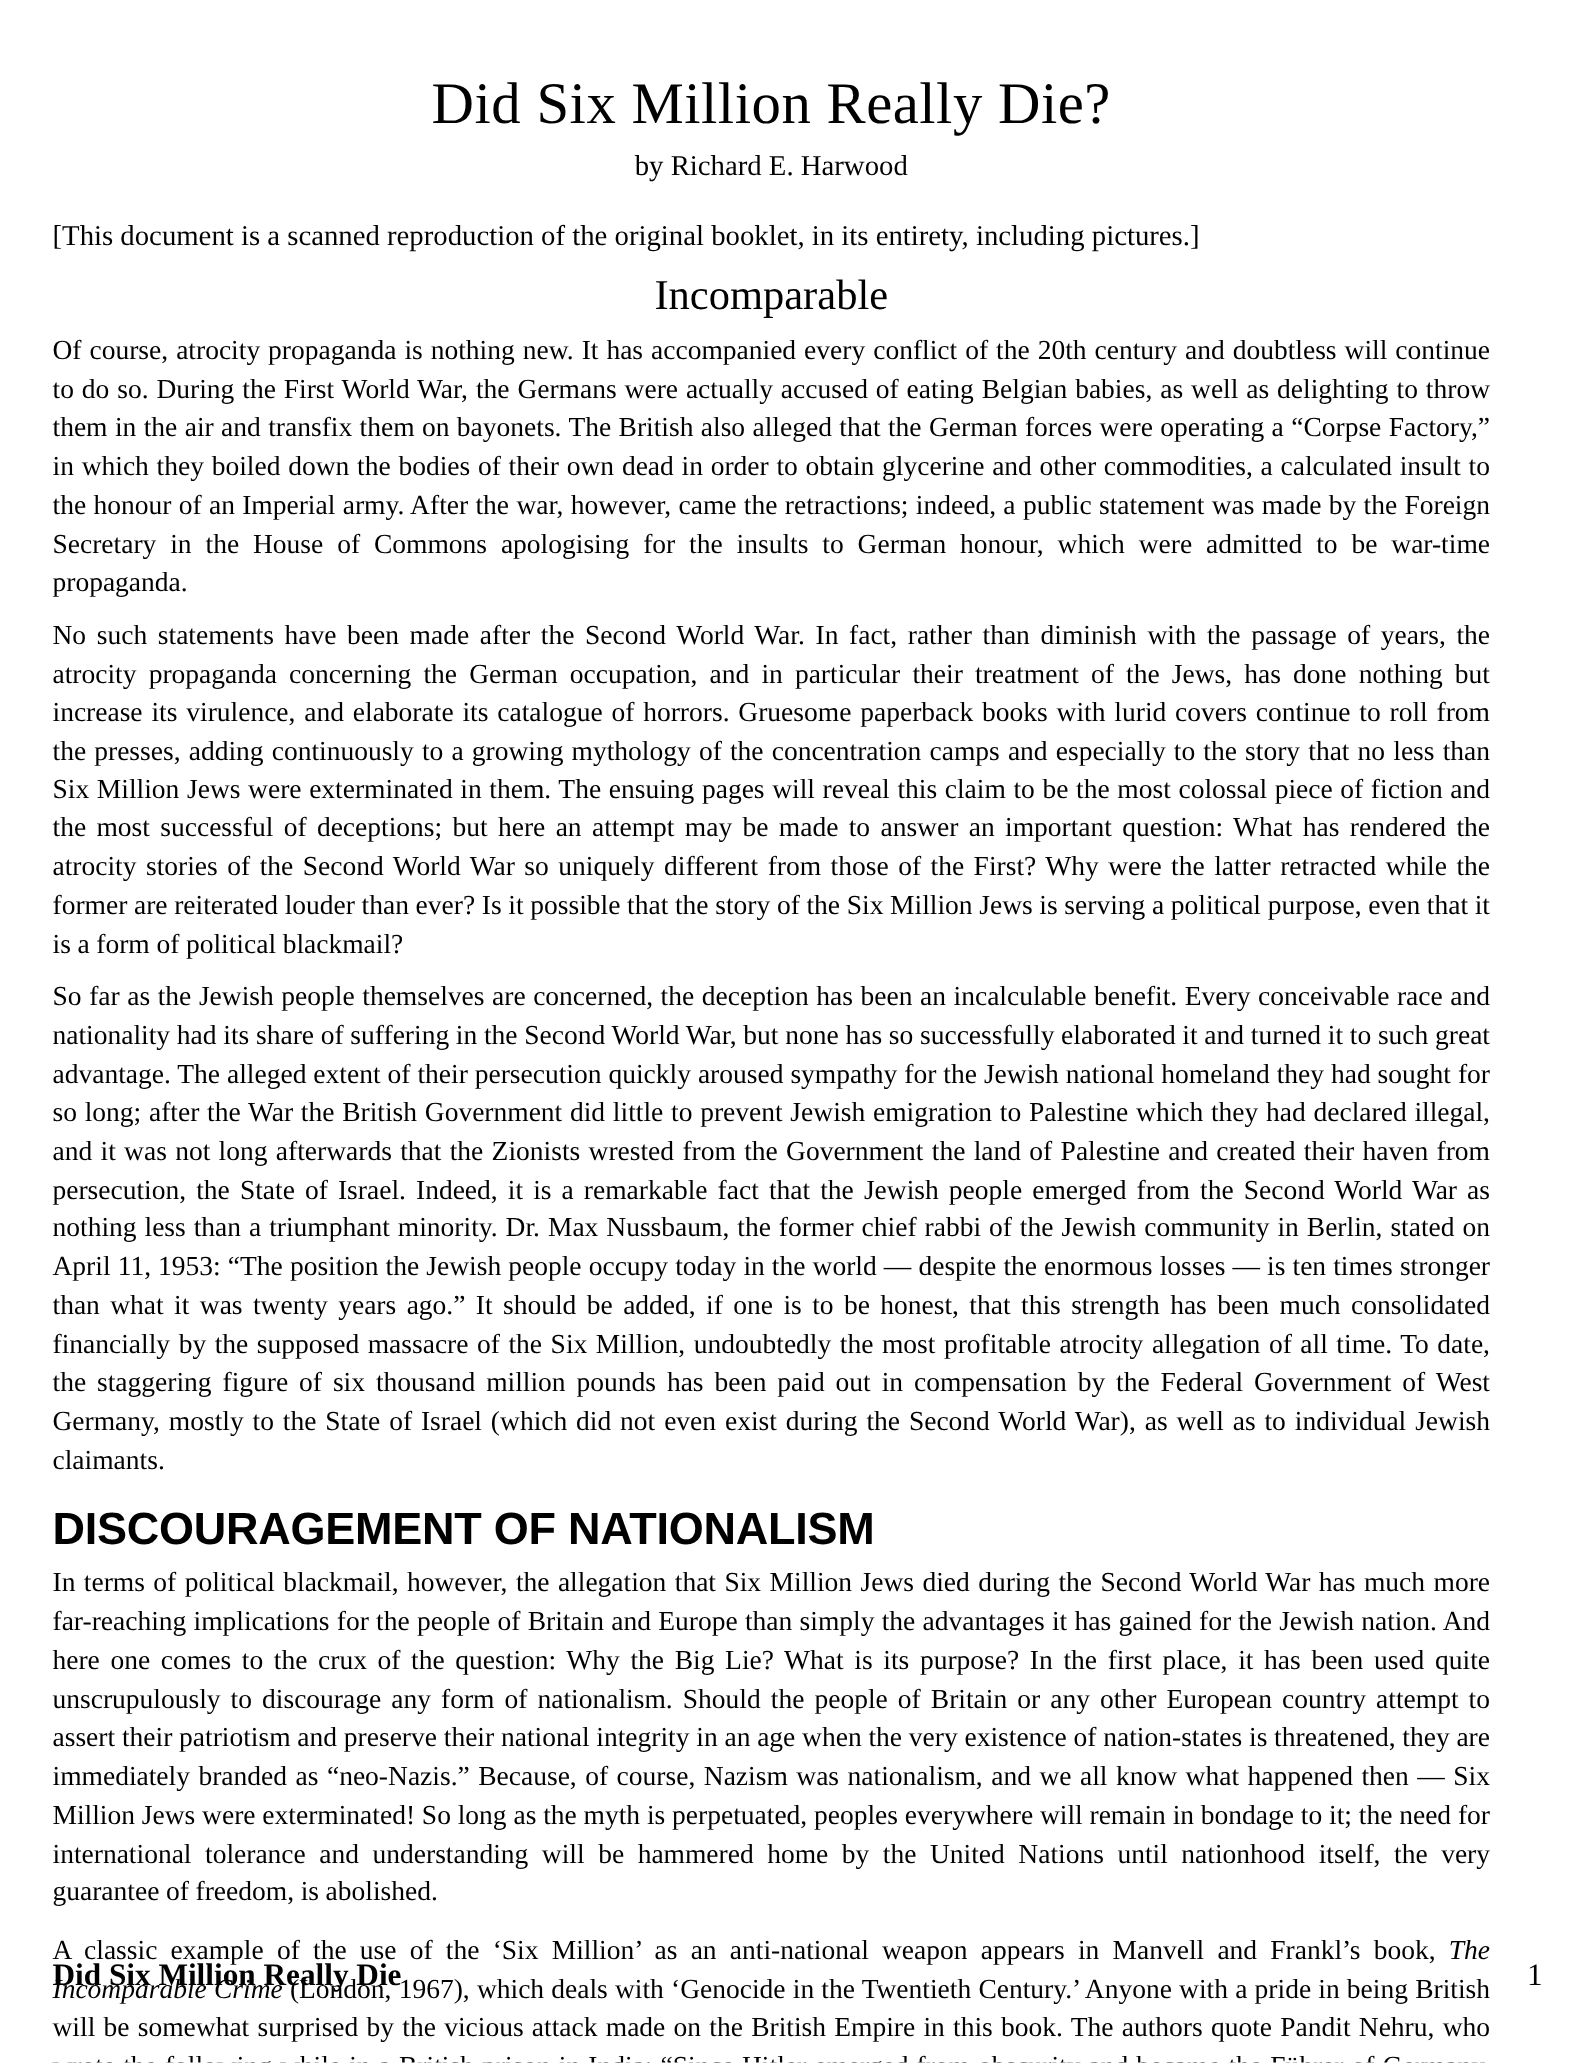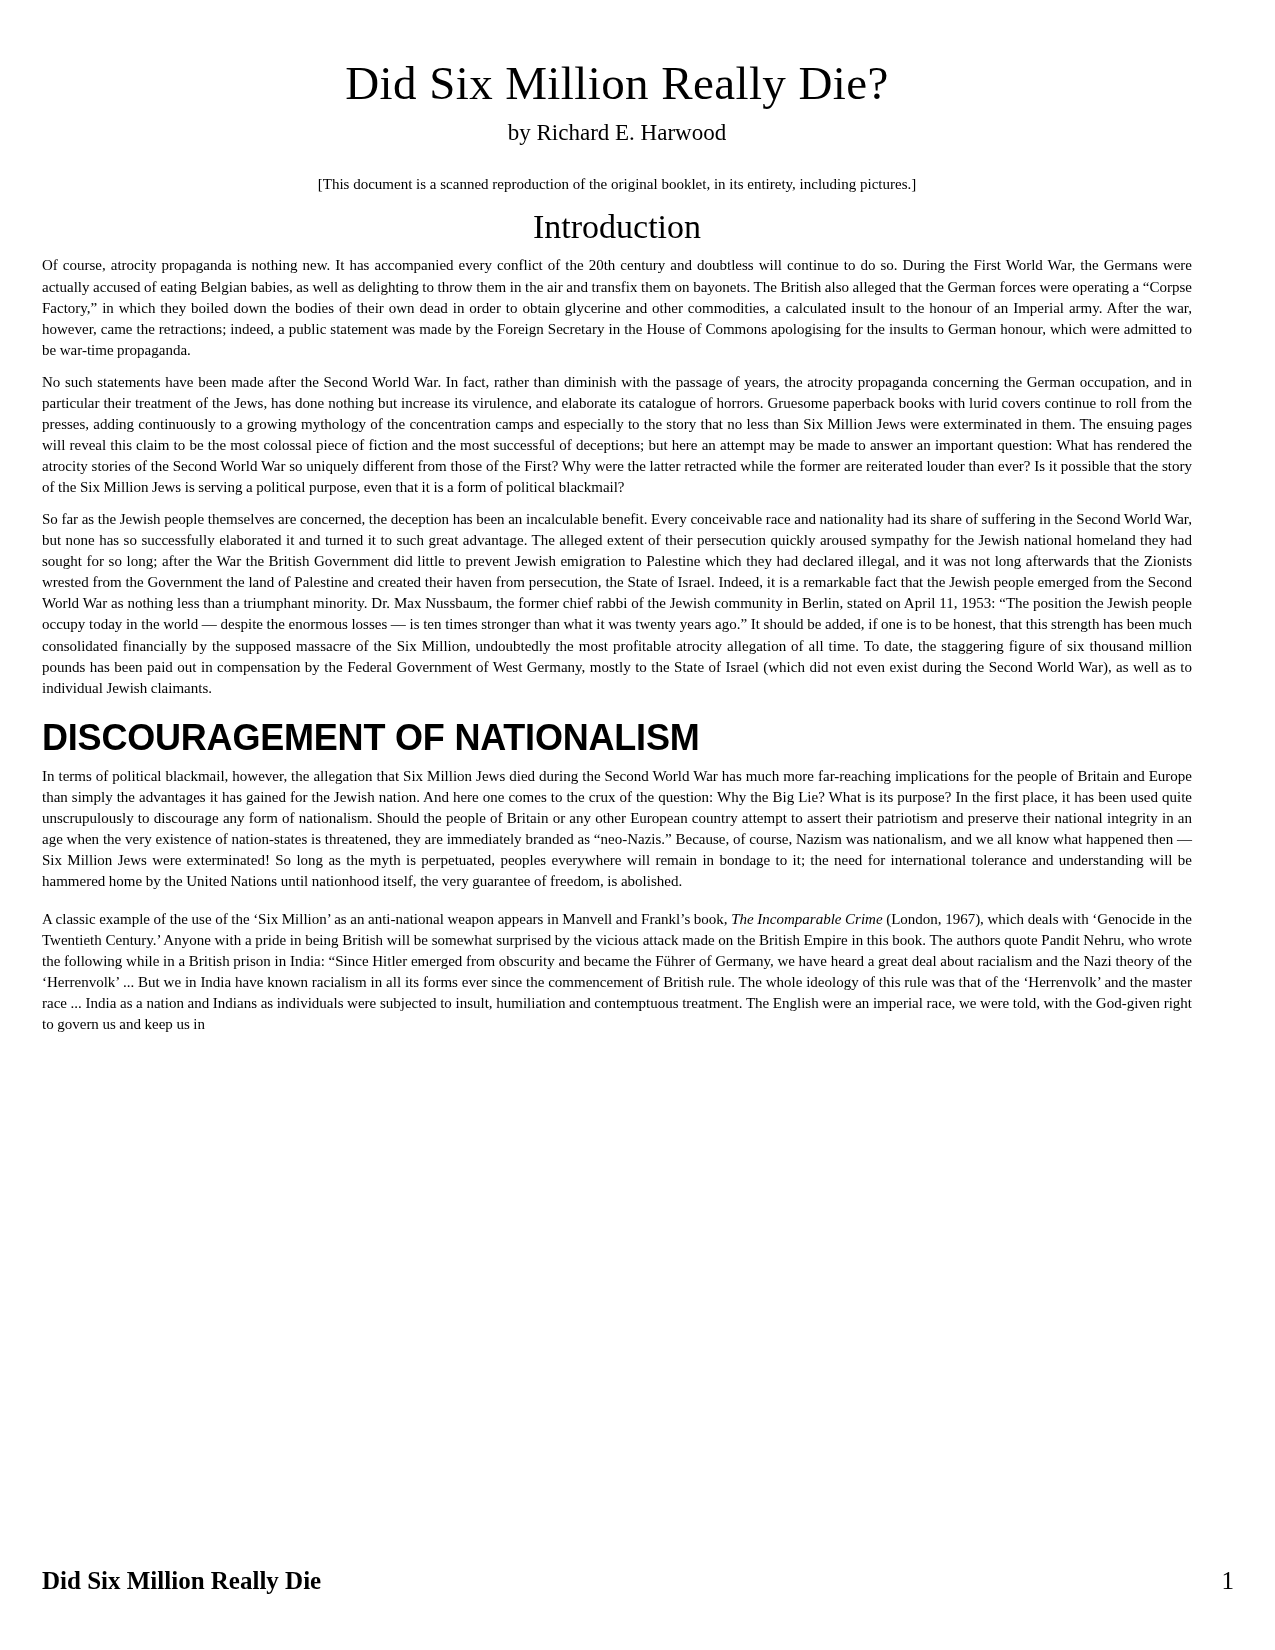--- a/index.html
+++ b/index.html
@@ -40,22 +40,22 @@
     margin: 0 0 10px 0;
     letter-spacing: 0.4px;
   }
   .byline {
     text-align: center;
     font-size: 23px;
     margin: 0 0 29px 0;
     line-height: 1.2;
   }
   .scan-note {
-    text-align: center;
-    font-size: 15px;
+    text-align: left;
+    font-size: 23px;
     margin: 6px 0 14px 0;
     line-height: 1.25;
   }
   h2.section-title {
     font-family: "Liberation Serif", "DejaVu Serif", serif;
     font-weight: normal;
     font-size: 34px;
     text-align: center;
     margin: 6px 0 10px 0;
     line-height: 1.1;
@@ -63,21 +63,21 @@
   h3.sub-heading {
     font-family: "Liberation Sans", "DejaVu Sans", sans-serif;
     font-weight: bold;
     font-size: 36px;
     letter-spacing: -0.2px;
     margin: 18px 0 8px 0;
     line-height: 1.15;
     text-align: left;
   }
   p.body-text {
-    font-size: 15px;
+    font-size: 22px;
     line-height: 1.405;
     margin: 0 0 11px 0;
     text-align: justify;
     text-justify: inter-word;
     word-spacing: -0.2px;
     hyphens: none;
   }
   p.body-text:last-of-type {
     margin-bottom: 0;
     margin-top: 16px;
@@ -102,21 +102,21 @@
 
 <div class="page">
   <div class="content">
 
     <h1 class="doc-title">Did Six Million Really Die?</h1>
 
     <div class="byline">by Richard E. Harwood</div>
 
     <div class="scan-note">[This document is a scanned reproduction of the original booklet, in its entirety, including pictures.]</div>
 
-    <h2 class="section-title">Introduction</h2>
+    <h2 class="section-title">Incomparable</h2>
 
     <p class="body-text">Of course, atrocity propaganda is nothing new. It has accompanied every conflict of the 20th century and doubtless will continue to do so. During the First World War, the Germans were actually accused of eating Belgian babies, as well as delighting to throw them in the air and transfix them on bayonets. The British also alleged that the German forces were operating a “Corpse Factory,” in which they boiled down the bodies of their own dead in order to obtain glycerine and other commodities, a calculated insult to the honour of an Imperial army. After the war, however, came the retractions; indeed, a public statement was made by the Foreign Secretary in the House of Commons apologising for the insults to German honour, which were admitted to be war-time propaganda.</p>
 
     <p class="body-text">No such statements have been made after the Second World War. In fact, rather than diminish with the passage of years, the atrocity propaganda concerning the German occupation, and in particular their treatment of the Jews, has done nothing but increase its virulence, and elaborate its catalogue of horrors. Gruesome paperback books with lurid covers continue to roll from the presses, adding continuously to a growing mythology of the concentration camps and especially to the story that no less than Six Million Jews were exterminated in them. The ensuing pages will reveal this claim to be the most colossal piece of fiction and the most successful of deceptions; but here an attempt may be made to answer an important question: What has rendered the atrocity stories of the Second World War so uniquely different from those of the First? Why were the latter retracted while the former are reiterated louder than ever? Is it possible that the story of the Six Million Jews is serving a political purpose, even that it is a form of political blackmail?</p>
 
     <p class="body-text">So far as the Jewish people themselves are concerned, the deception has been an incalculable benefit. Every conceivable race and nationality had its share of suffering in the Second World War, but none has so successfully elaborated it and turned it to such great advantage. The alleged extent of their persecution quickly aroused sympathy for the Jewish national homeland they had sought for so long; after the War the British Government did little to prevent Jewish emigration to Palestine which they had declared illegal, and it was not long afterwards that the Zionists wrested from the Government the land of Palestine and created their haven from persecution, the State of Israel. Indeed, it is a remarkable fact that the Jewish people emerged from the Second World War as nothing less than a triumphant minority. Dr. Max Nussbaum, the former chief rabbi of the Jewish community in Berlin, stated on April 11, 1953: “The position the Jewish people occupy today in the world — despite the enormous losses — is ten times stronger than what it was twenty years ago.” It should be added, if one is to be honest, that this strength has been much consolidated financially by the supposed massacre of the Six Million, undoubtedly the most profitable atrocity allegation of all time. To date, the staggering figure of six thousand million pounds has been paid out in compensation by the Federal Government of West Germany, mostly to the State of Israel (which did not even exist during the Second World War), as well as to individual Jewish claimants.</p>
 
     <h3 class="sub-heading">DISCOURAGEMENT OF NATIONALISM</h3>
 
     <p class="body-text">In terms of political blackmail, however, the allegation that Six Million Jews died during the Second World War has much more far-reaching implications for the people of Britain and Europe than simply the advantages it has gained for the Jewish nation. And here one comes to the crux of the question: Why the Big Lie? What is its purpose? In the first place, it has been used quite unscrupulously to discourage any form of nationalism. Should the people of Britain or any other European country attempt to assert their patriotism and preserve their national integrity in an age when the very existence of nation-states is threatened, they are immediately branded as “neo-Nazis.” Because, of course, Nazism was nationalism, and we all know what happened then — Six Million Jews were exterminated! So long as the myth is perpetuated, peoples everywhere will remain in bondage to it; the need for international tolerance and understanding will be hammered home by the United Nations until nationhood itself, the very guarantee of freedom, is abolished.</p>

